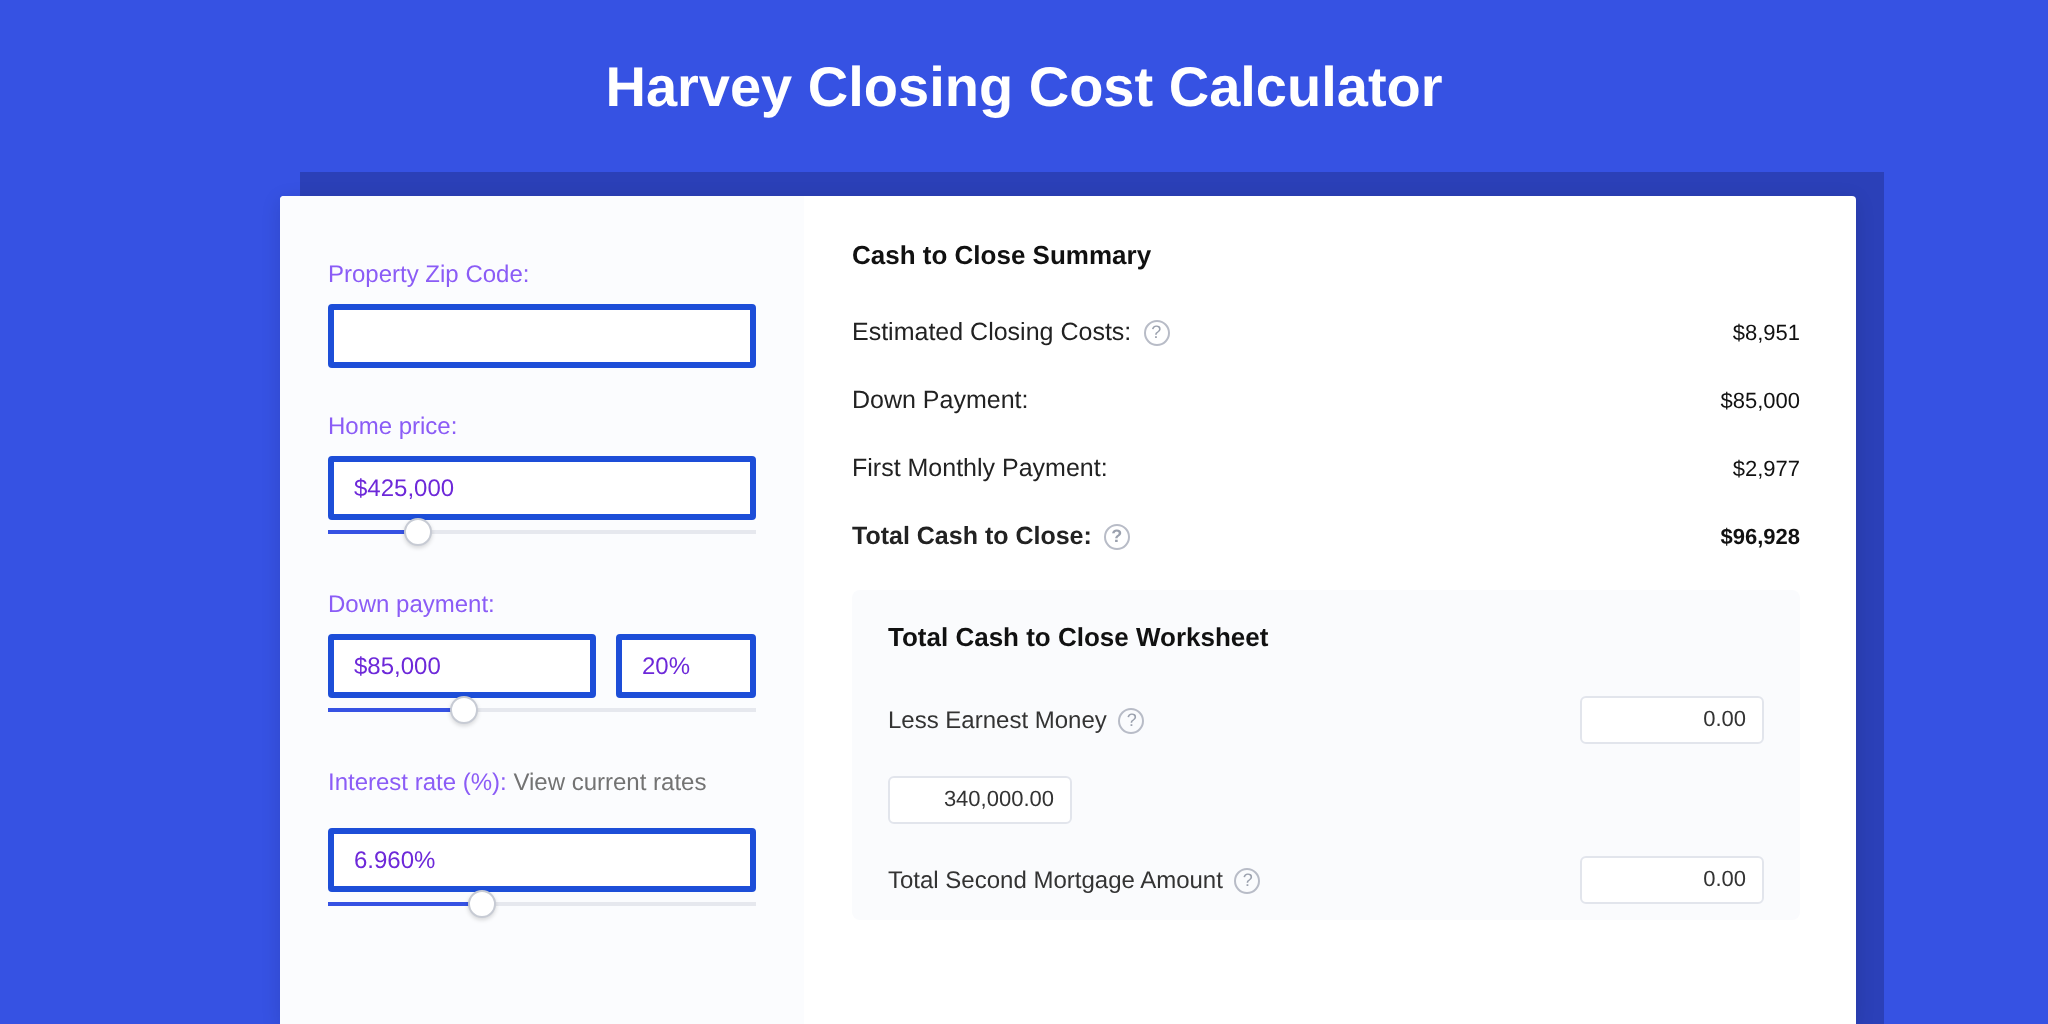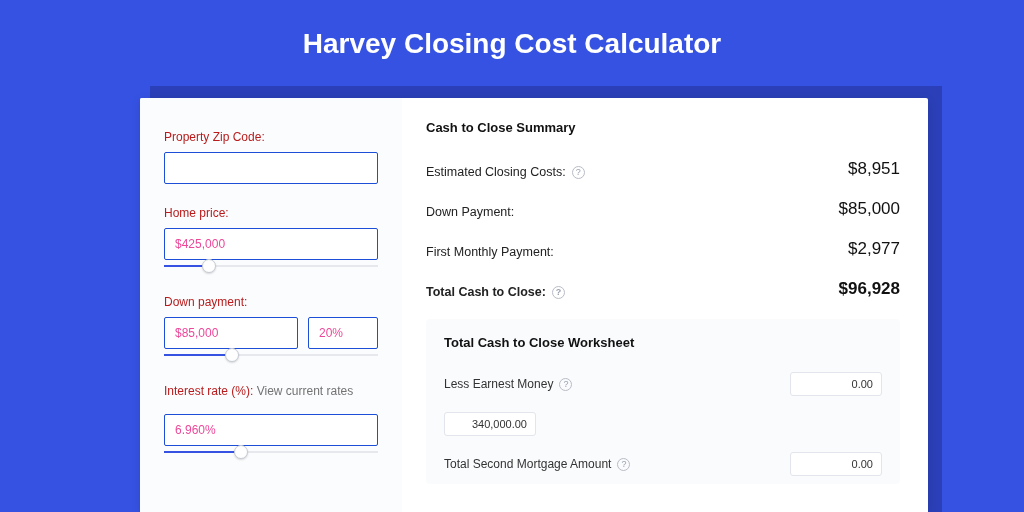--- a/index.html
+++ b/index.html
@@ -52,31 +52,31 @@
     padding: 32px 24px 0 24px;
     background: #fbfcfe;
     font-size: 12px;
     color: #333;
   }
   .right {
     flex: 1;
     padding: 22px 28px 0 24px;
     font-size: 12px;
   }
-  .label { font-size: 12px; color: #b91c1c; margin-bottom: 8px; display: inline-block; }
+  .label { font-size: 12px; color: #8b5cf6; margin-bottom: 8px; display: inline-block; }
   .field-group { margin-bottom: 22px; }
   .input {
     width: 100%;
     height: 32px;
-    border: 1px solid #1d4ed8;
+    border: 3px solid #1d4ed8;
     border-radius: 2px;
     background: #fff;
     padding: 0 10px;
     font-size: 12px;
-    color: #ec4899;
+    color: #6d28d9;
     outline: none;
   }
   .input-row { display: flex; gap: 10px; }
   .input-row .input { flex: 1; }
   .input-row .input.small { flex: 0 0 70px; }
   .slider-wrap {
     position: relative;
     height: 14px;
     margin-top: -1px;
   }
@@ -105,21 +105,21 @@
   .link { color: #737373; text-decoration: none; }
   .section-title { font-size: 13px; font-weight: 700; margin-bottom: 14px; }
   .sum-row {
     display: flex;
     justify-content: space-between;
     align-items: flex-end;
     padding: 10px 0;
   }
   .sum-row + .sum-row { }
   .sum-row .lab { font-size: 12.5px; color: #222; display: flex; align-items: center; gap: 6px; }
-  .sum-row .val { font-size: 17px; color: #111; }
+  .sum-row .val { font-size: 11px; color: #111; }
   .sum-row.total .lab, .sum-row.total .val { font-weight: 700; }
   .help-icon {
     display: inline-flex;
     width: 13px; height: 13px;
     border: 1px solid #b8bcc7;
     border-radius: 50%;
     color: #9aa0ad;
     font-size: 9px;
     line-height: 11px;
     justify-content: center;

